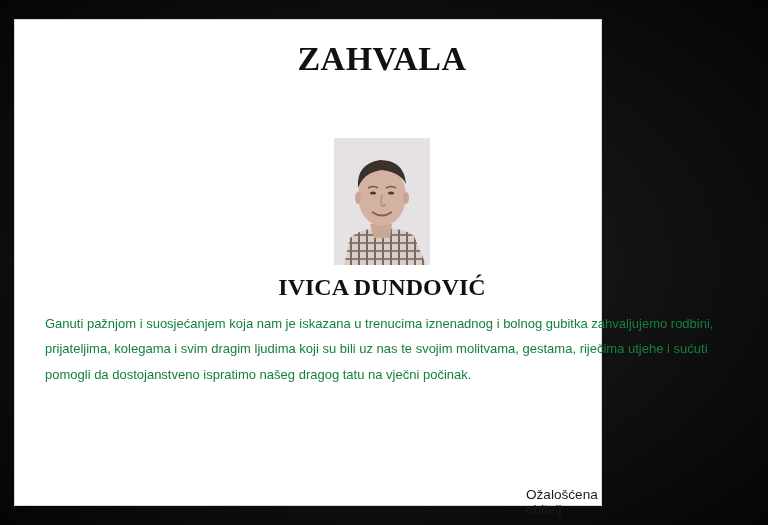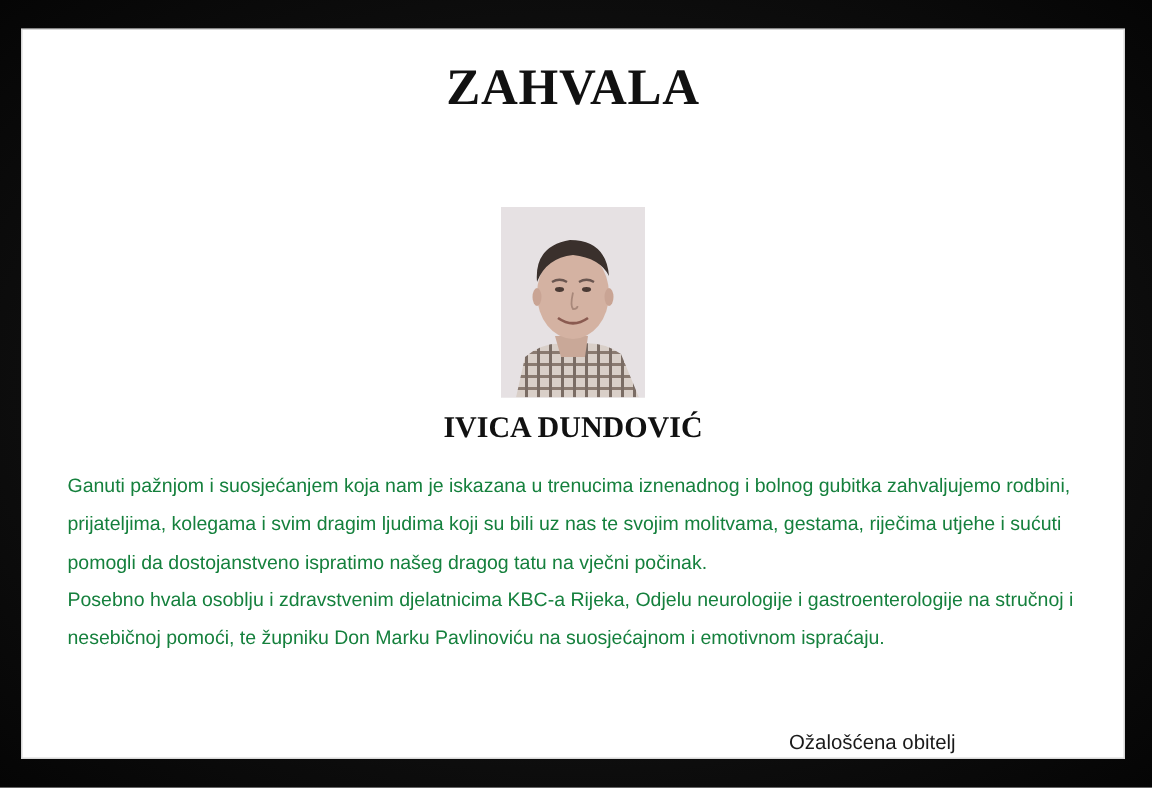--- a/index.html
+++ b/index.html
@@ -7,42 +7,42 @@
     width: 768px; height: 525px; overflow: hidden;
     background: #0a0a0a;
     position: relative;
   }
   .frame {
     position: absolute; left: 0; top: 0; width: 768px; height: 525px;
     background: radial-gradient(ellipse at center, #1e1e1e 0%, #050505 100%);
   }
   .panel {
     position: absolute;
-    left: 14px; top: 19px; width: 736px; height: 487px;
+    left: 14px; top: 19px; width: 588px; height: 487px;
     background: #ffffff;
     box-shadow: inset 0 0 0 1px #d8d8d8;
   }
   .title {
     position: absolute; left: 0; width: 736px; top: 21px;
     text-align: center;
     font-family: "Liberation Serif", serif;
     font-weight: bold; font-size: 34px; color: #111;
     letter-spacing: 0.5px;
   }
   .photo {
     position: absolute; left: 320px; top: 119px; width: 96px; height: 127px;
     background: linear-gradient(180deg, #ece8ea 0%, #dcd6d8 100%);
     overflow: hidden;
   }
   .photo svg { display: block; }
   .name {
     position: absolute; left: 0; width: 736px; top: 255px;
     text-align: center;
     font-family: "Liberation Serif", serif;
-    font-weight: bold; font-size: 20px; color: #111;
+    font-weight: bold; font-size: 24px; color: #111;
   }
   .body-text {
     position: absolute; left: 31px; top: 292px; width: 700px;
     font-family: "Liberation Sans", sans-serif;
     font-size: 13px; line-height: 25.3px; color: #15803d;
   }
   .body-text p { margin: 0; }
   .signature {
     position: absolute; left: 512px; top: 468px;
     font-family: "Liberation Sans", sans-serif;
@@ -87,18 +87,17 @@
 
         <ellipse cx="24" cy="60" rx="3" ry="6" fill="#c9a494"></ellipse>
         <ellipse cx="72" cy="60" rx="3" ry="6" fill="#c9a494"></ellipse>
       </svg>
     </div>
 
     <div class="name">IVICA DUNDOVIĆ</div>
 
     <div class="body-text">
       <p>Ganuti pažnjom i suosjećanjem koja nam je iskazana u trenucima iznenadnog i bolnog gubitka zahvaljujemo rodbini, prijateljima, kolegama i svim dragim ljudima koji su bili uz nas te svojim molitvama, gestama, riječima utjehe i sućuti pomogli da dostojanstveno ispratimo našeg dragog tatu na vječni počinak.</p>
-      <p>Posebno hvala osoblju i zdravstvenim djelatnicima KBC-a Rijeka, Odjelu neurologije i gastroenterologije na stručnoj i nesebičnoj pomoći, te župniku Don Marku Pavlinoviću na suosjećajnom i emotivnom ispraćaju.</p>
     </div>
 
     <div class="signature">Ožalošćena obitelj</div>
   </div>
 </div>
 
 </body></html>

